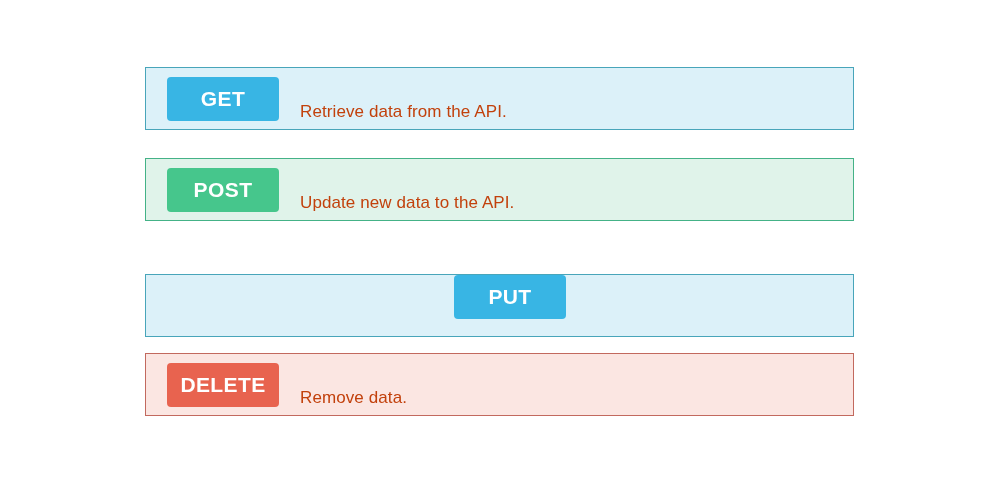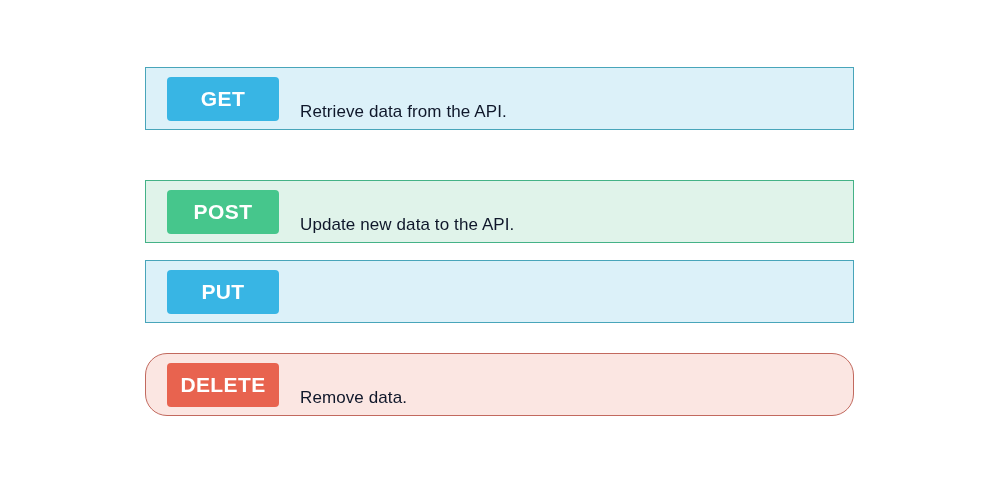--- a/index.html
+++ b/index.html
@@ -20,41 +20,41 @@
     position: absolute;
     left: 145px;
     width: 709px;
     height: 63px;
     border: 1.5px solid transparent;
     display: flex;
     align-items: center;
     padding-left: 21px;
   }
   .row-0 { top: 67px; }
-  .row-1 { top: 180px; }
-  .row-2 { top: 260px; }
-  .row-3 { top: 353px; border-radius: 22px; }
+  .row-1 { top: 158px; }
+  .row-2 { top: 274px; flex-direction: column; }
+  .row-3 { top: 353px; }
   .method-badge {
     width: 112px;
     height: 44px;
     border-radius: 4px;
     color: #ffffff;
     font-size: 21px;
     font-weight: 700;
     letter-spacing: 0.4px;
     display: flex;
     align-items: center;
     justify-content: center;
     flex: 0 0 auto;
   }
   .method-desc {
     margin-left: 21px;
     font-size: 17px;
     font-weight: 400;
-    color: #0f172a;
+    color: #c2410c;
     letter-spacing: 0.1px;
     margin-top: 26px;
   }
 </style>
 </head>
 <body>
 
 <div class="canvas">
 
   <div class="method-row row-0" style="background-color: rgb(220, 241, 249); border-color: rgb(72, 165, 186);">

